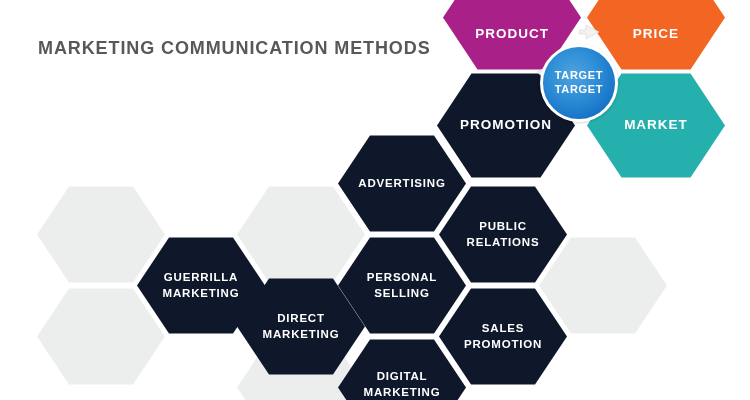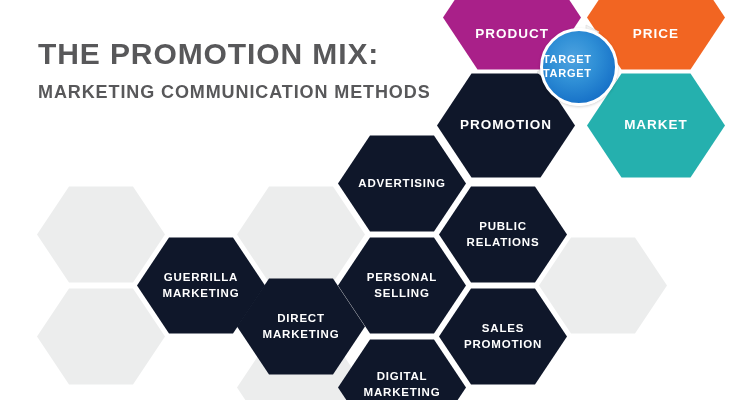--- a/index.html
+++ b/index.html
@@ -95,30 +95,30 @@
     position: absolute;
     left: 534px;
     top: 22px;
     width: 90px;
     height: 90px;
     z-index: 40;
   }
   #target-market-circle {
     position: absolute;
     left: 6px;
-    top: 6px;
+    top: 22px;
     width: 78px;
     height: 78px;
     border-radius: 50%;
     background: radial-gradient(circle at 42% 38%, #4ea3e0 0%, #2f8fd6 38%, #1974c9 72%, #145fb5 100%);
     border: 3px solid #ffffff;
     box-sizing: border-box;
     display: flex;
     align-items: center;
-    justify-content: flex-start;
+    justify-content: center;
     box-shadow: 0 1px 3px rgba(0,0,0,0.18);
   }
   #target-market-label {
     color: #ffffff;
     font-weight: bold;
     font-size: 11px;
     letter-spacing: 0.7px;
     line-height: 1.25;
     text-align: center;
   }
@@ -130,21 +130,20 @@
     height: 90px;
     pointer-events: none;
   }
 </style>
 </head>
 <body>
 
 <div id="stage">
 
   <div id="title-block">
-    <h1 id="main-title">THE PROMOTION MIX:</h1>
     <h2 id="sub-title">MARKETING COMMUNICATION METHODS</h2>
   </div>
 
   <div class="hex hex-grid hex-empty" style="left:37px;  top:185px;"></div>
   <div class="hex hex-grid hex-empty" style="left:37px;  top:287px;"></div>
   <div class="hex hex-grid hex-empty" style="left:237px; top:185px;"></div>
   <div class="hex hex-grid hex-empty" style="left:237px; top:338px;"></div>
   <div class="hex hex-grid hex-empty" style="left:539px; top:236px;"></div>
 
   <div class="hex hex-big hex-magenta" style="left:443px; top:-36px; z-index:20;">

